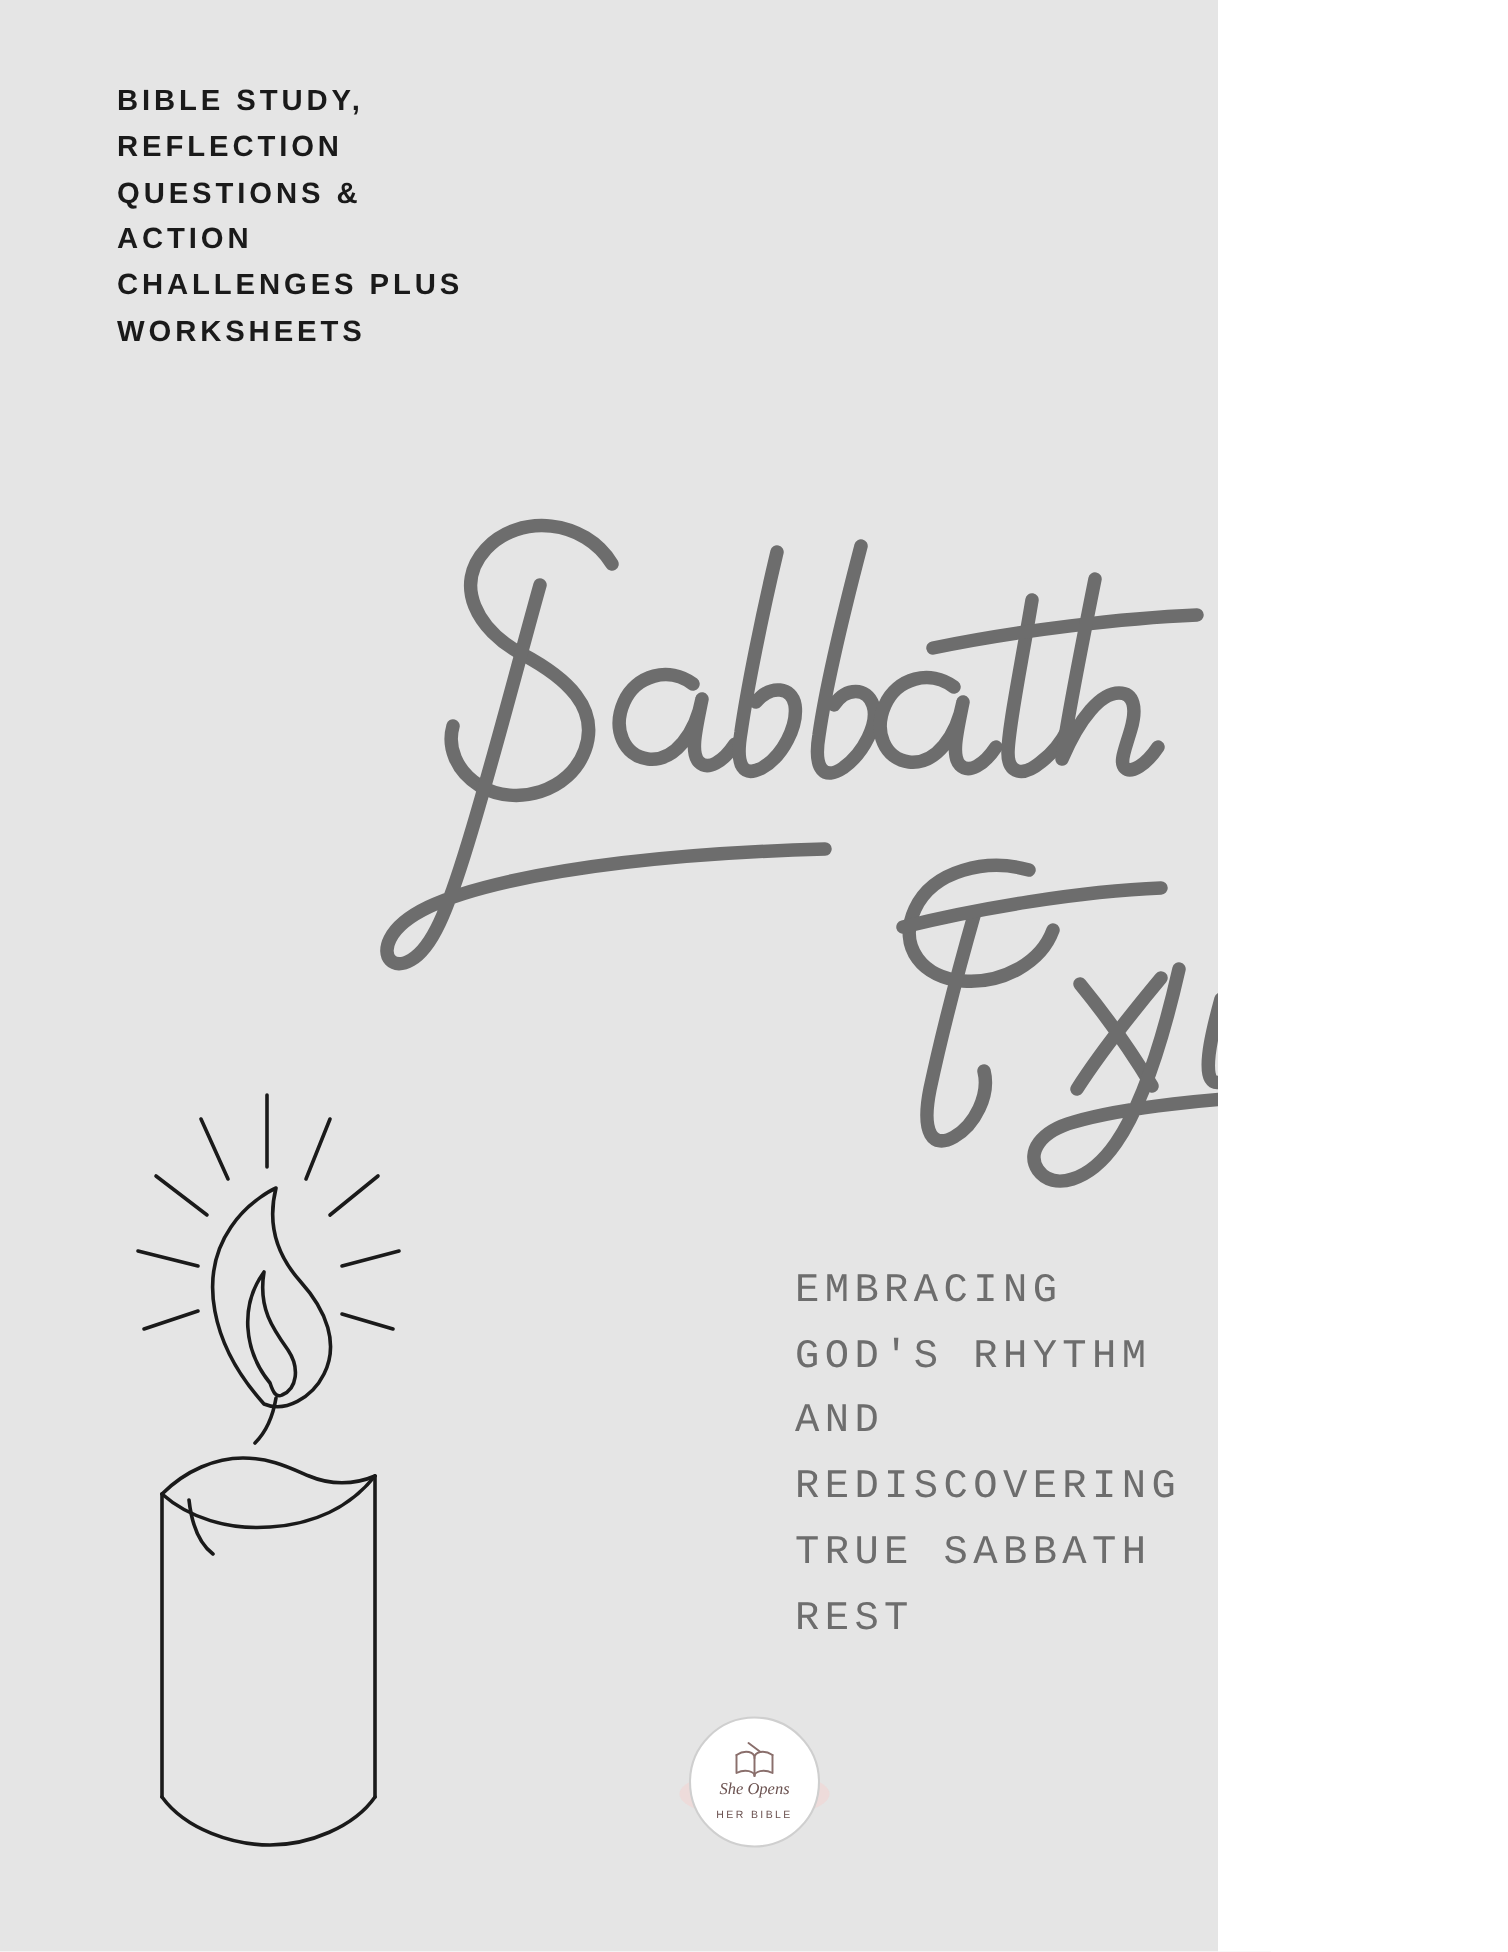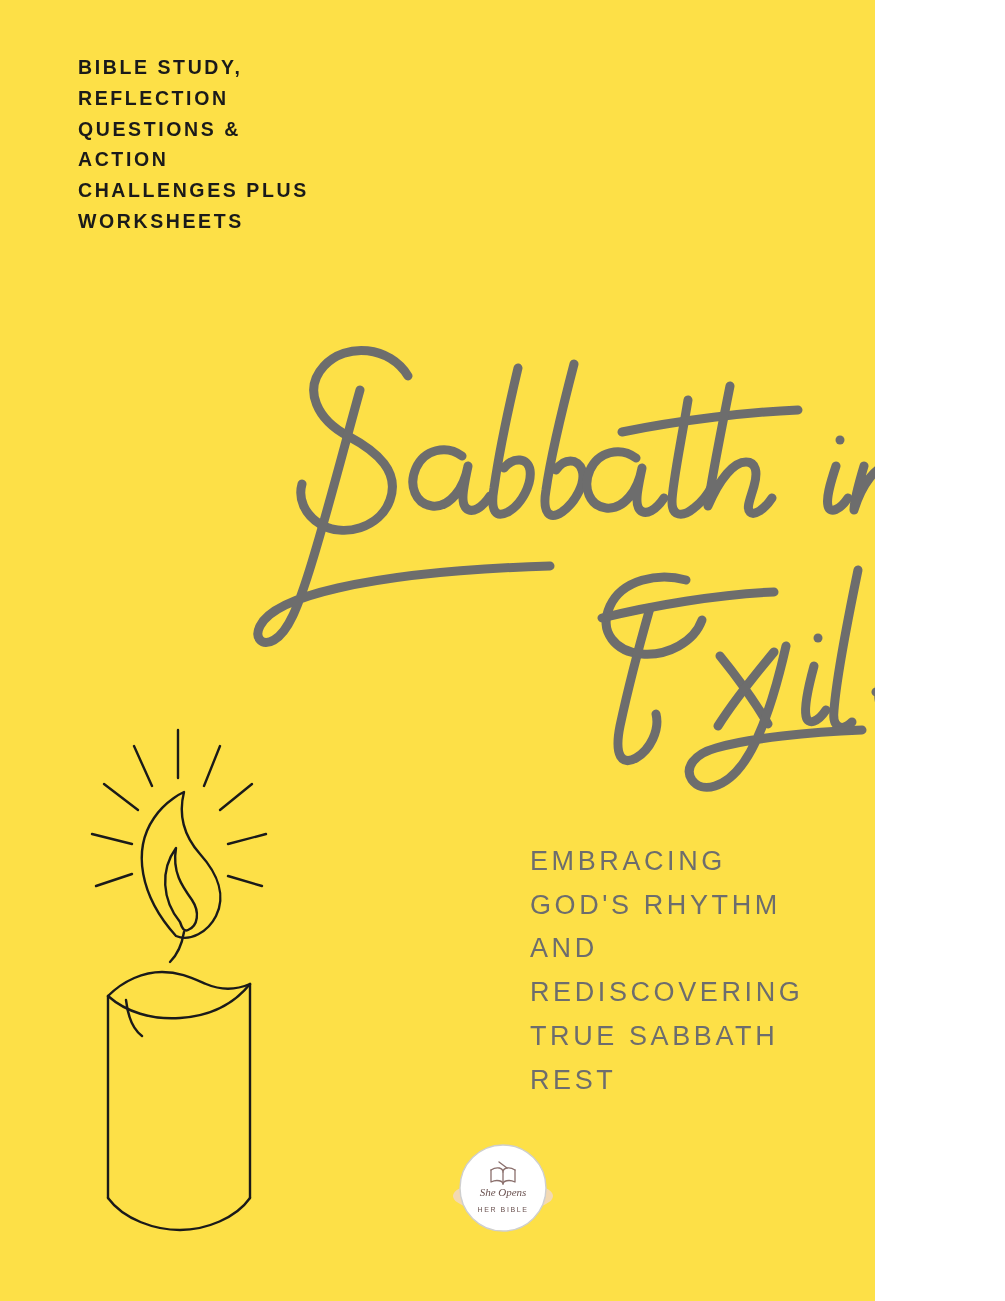--- a/index.html
+++ b/index.html
@@ -5,23 +5,23 @@
   html, body {
     margin: 0;
     padding: 0;
     background: #ffffff;
   }
   body {
     font-family: "Liberation Sans", sans-serif;
   }
   .page {
     position: relative;
-    width: 875px;
+    width: 812px;
     height: 1301px;
-    background: #fde047;
+    background: #e5e5e5;
     overflow: hidden;
   }
 
   
   .kicker {
     position: absolute;
     left: 78px;
     top: 52px;
     width: 380px;
     font-family: "Liberation Sans", sans-serif;
@@ -47,21 +47,21 @@
     width: 700px;
     height: 520px;
   }
 
   
   .subtitle {
     position: absolute;
     left: 530px;
     top: 840px;
     width: 430px;
-    font-family: Liberation Sans, sans-serif;
+    font-family: Liberation Mono, monospace;
     font-size: 27px;
     font-weight: 400;
     line-height: 1.62;
     letter-spacing: 3.6px;
     color: #6d6d6d;
     text-transform: uppercase;
     white-space: pre-line;
   }
 
   

